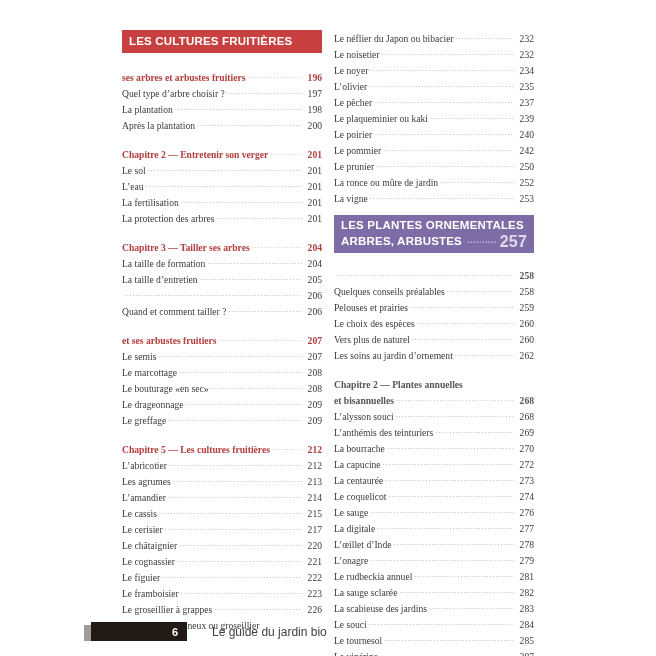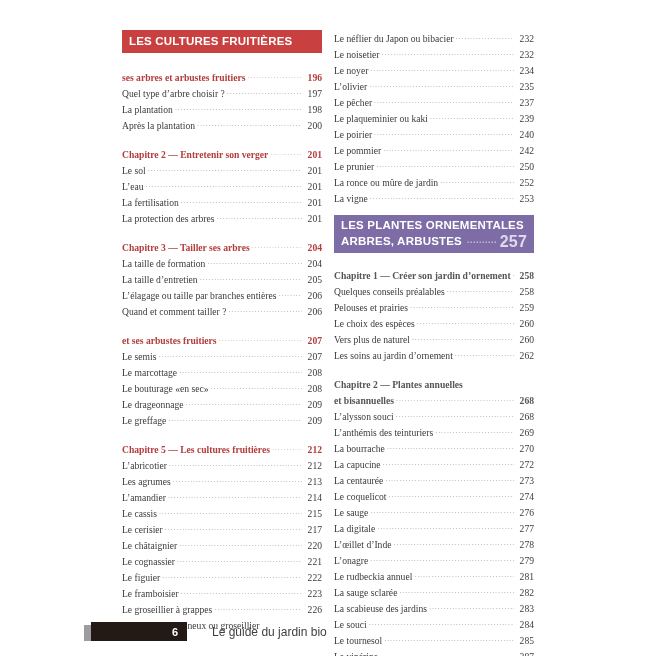--- a/index.html
+++ b/index.html
@@ -236,21 +236,20 @@
               <span class="label">La taille de formation</span>
               <span class="dots">................................................................................................................................................................</span>
               <span class="pg">204</span>
             </div>
             <div class="row entry">
               <span class="label">La taille d’entretien</span>
               <span class="dots">................................................................................................................................................................</span>
               <span class="pg">205</span>
             </div>
             <div class="row entry">
-              <span class="label">L’élagage ou taille par branches entières</span>
               <span class="dots">................................................................................................................................................................</span>
               <span class="pg">206</span>
             </div>
             <div class="row entry">
               <span class="label">Quand et comment tailler ?</span>
               <span class="dots">................................................................................................................................................................</span>
               <span class="pg">206</span>
             </div>
           </div>
           <div class="chapter-block">
@@ -415,21 +414,20 @@
         </div>
         <div class="banner-line2">
           <span class="banner-title">ARBRES, ARBUSTES</span>
           <span class="banner-dots">...................................................</span>
           <span class="banner-page">257</span>
         </div>
       </div>
       <div id="right-blocks">
           <div class="chapter-block">
             <div class="row chapter chapter-grey">
-              <span class="label">Chapitre 1  —  Créer son jardin d’ornement</span>
               <span class="dots">................................................................................................................................................................</span>
               <span class="pg">258</span>
             </div>
             <div class="row entry">
               <span class="label">Quelques conseils préalables</span>
               <span class="dots">................................................................................................................................................................</span>
               <span class="pg">258</span>
             </div>
             <div class="row entry">
               <span class="label">Pelouses et prairies</span>

